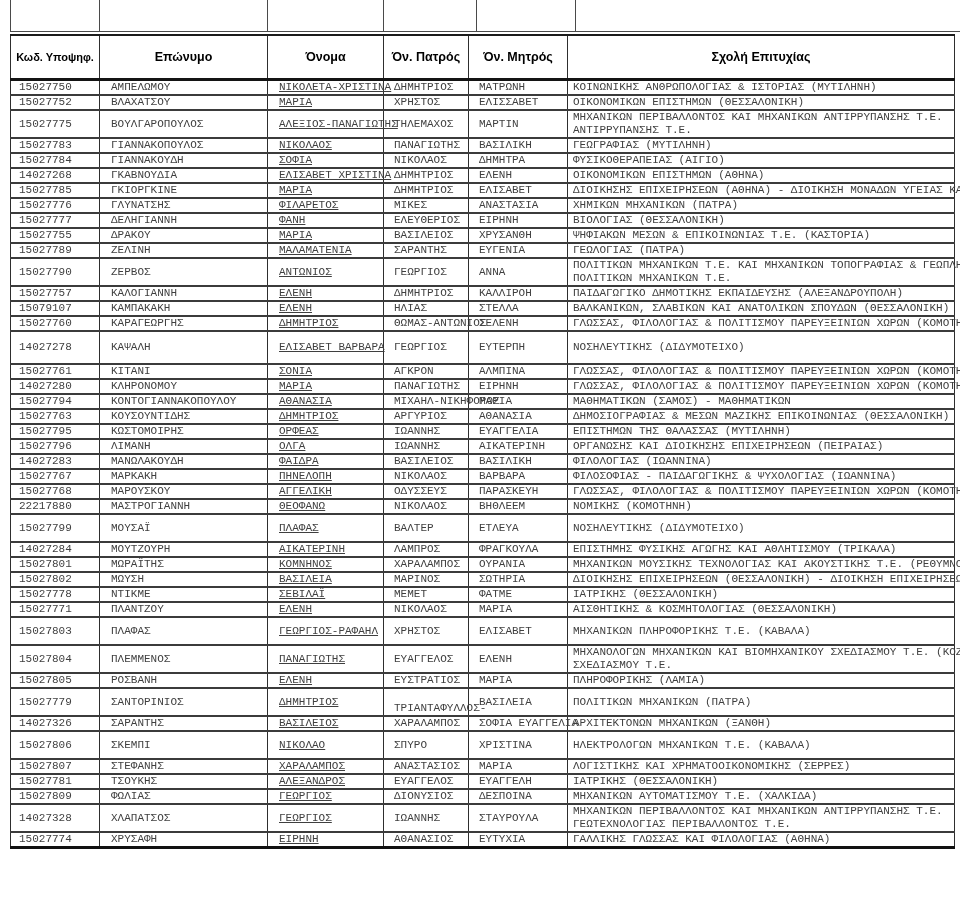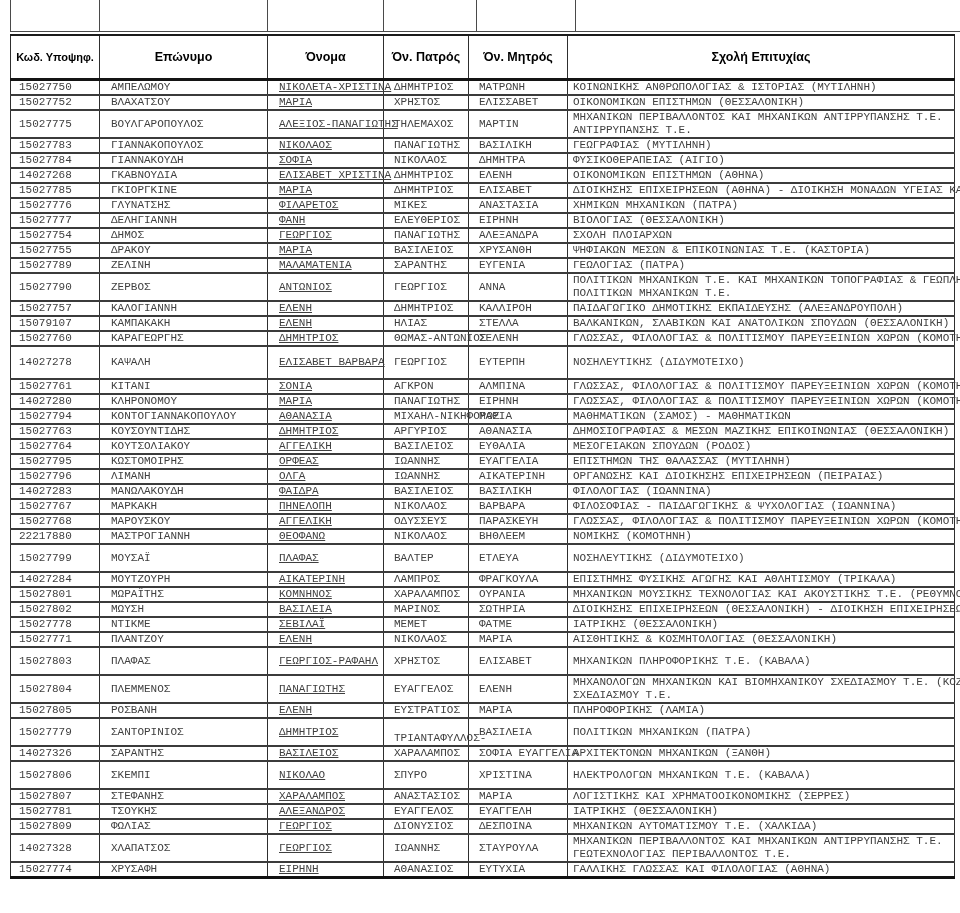--- a/index.html
+++ b/index.html
@@ -153,28 +153,20 @@
   </tr>
         <tr>
     <td class="c-code">15027777</td>
     <td class="c-surname">ΔΕΛΗΓΙΑΝΝΗ</td>
     <td class="c-name">ΦΑΝΗ</td>
     <td class="c-father">ΕΛΕΥΘΕΡΙΟΣ</td>
     <td class="c-mother">ΕΙΡΗΝΗ</td>
     <td class="c-school">ΒΙΟΛΟΓΙΑΣ (ΘΕΣΣΑΛΟΝΙΚΗ)</td>
   </tr>
         <tr>
-    <td class="c-code">15027754</td>
-    <td class="c-surname">ΔΗΜΟΣ</td>
-    <td class="c-name">ΓΕΩΡΓΙΟΣ</td>
-    <td class="c-father">ΠΑΝΑΓΙΩΤΗΣ</td>
-    <td class="c-mother">ΑΛΕΞΑΝΔΡΑ</td>
-    <td class="c-school">ΣΧΟΛΗ ΠΛΟΙΑΡΧΩΝ</td>
-  </tr>
-        <tr>
     <td class="c-code">15027755</td>
     <td class="c-surname">ΔΡΑΚΟΥ</td>
     <td class="c-name">ΜΑΡΙΑ</td>
     <td class="c-father">ΒΑΣΙΛΕΙΟΣ</td>
     <td class="c-mother">ΧΡΥΣΑΝΘΗ</td>
     <td class="c-school">ΨΗΦΙΑΚΩΝ ΜΕΣΩΝ &amp; ΕΠΙΚΟΙΝΩΝΙΑΣ Τ.Ε. (ΚΑΣΤΟΡΙΑ)</td>
   </tr>
         <tr>
     <td class="c-code">15027789</td>
     <td class="c-surname">ΖΕΛΙΝΗ</td>
@@ -250,28 +242,20 @@
   </tr>
         <tr>
     <td class="c-code">15027763</td>
     <td class="c-surname">ΚΟΥΣΟΥΝΤΙΔΗΣ</td>
     <td class="c-name">ΔΗΜΗΤΡΙΟΣ</td>
     <td class="c-father">ΑΡΓΥΡΙΟΣ</td>
     <td class="c-mother">ΑΘΑΝΑΣΙΑ</td>
     <td class="c-school">ΔΗΜΟΣΙΟΓΡΑΦΙΑΣ &amp; ΜΕΣΩΝ ΜΑΖΙΚΗΣ ΕΠΙΚΟΙΝΩΝΙΑΣ (ΘΕΣΣΑΛΟΝΙΚΗ)</td>
   </tr>
         <tr>
-    <td class="c-code">15027764</td>
-    <td class="c-surname">ΚΟΥΤΣΟΛΙΑΚΟΥ</td>
-    <td class="c-name">ΑΓΓΕΛΙΚΗ</td>
-    <td class="c-father">ΒΑΣΙΛΕΙΟΣ</td>
-    <td class="c-mother">ΕΥΘΑΛΙΑ</td>
-    <td class="c-school">ΜΕΣΟΓΕΙΑΚΩΝ ΣΠΟΥΔΩΝ (ΡΟΔΟΣ)</td>
-  </tr>
-        <tr>
     <td class="c-code">15027795</td>
     <td class="c-surname">ΚΩΣΤΟΜΟΙΡΗΣ</td>
     <td class="c-name">ΟΡΦΕΑΣ</td>
     <td class="c-father">ΙΩΑΝΝΗΣ</td>
     <td class="c-mother">ΕΥΑΓΓΕΛΙΑ</td>
     <td class="c-school">ΕΠΙΣΤΗΜΩΝ ΤΗΣ ΘΑΛΑΣΣΑΣ (ΜΥΤΙΛΗΝΗ)</td>
   </tr>
         <tr>
     <td class="c-code">15027796</td>
     <td class="c-surname">ΛΙΜΑΝΗ</td>

